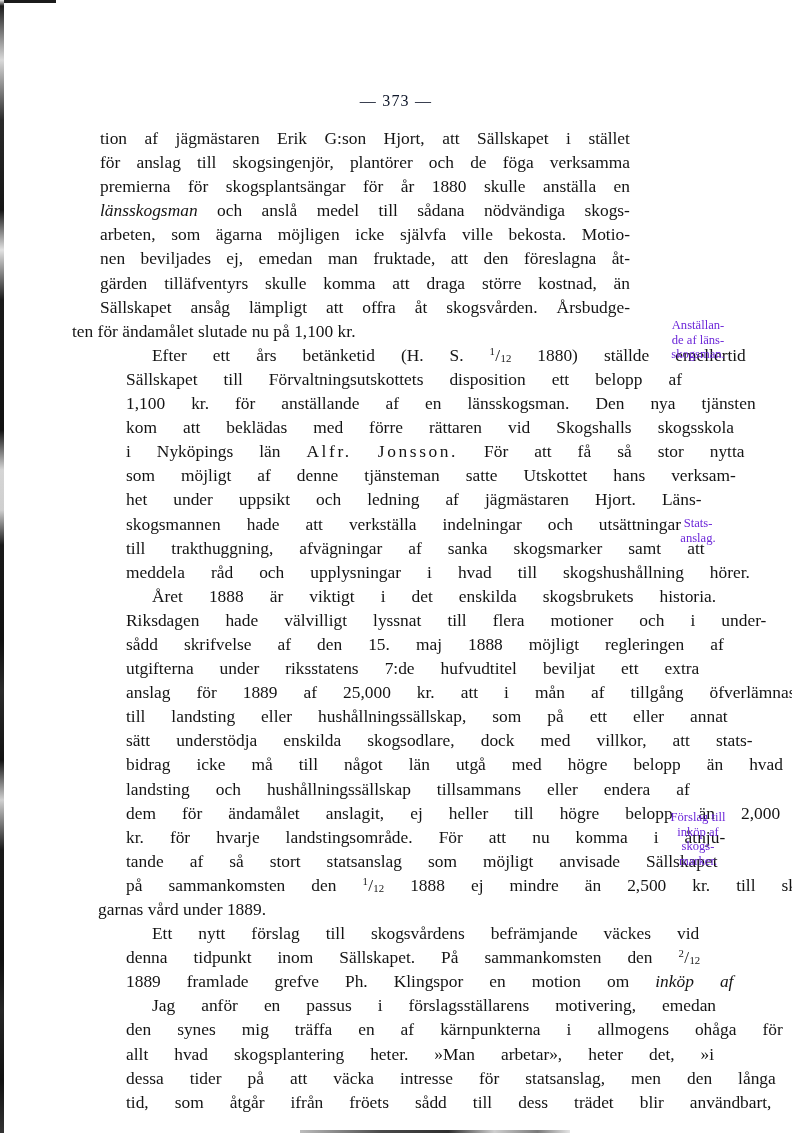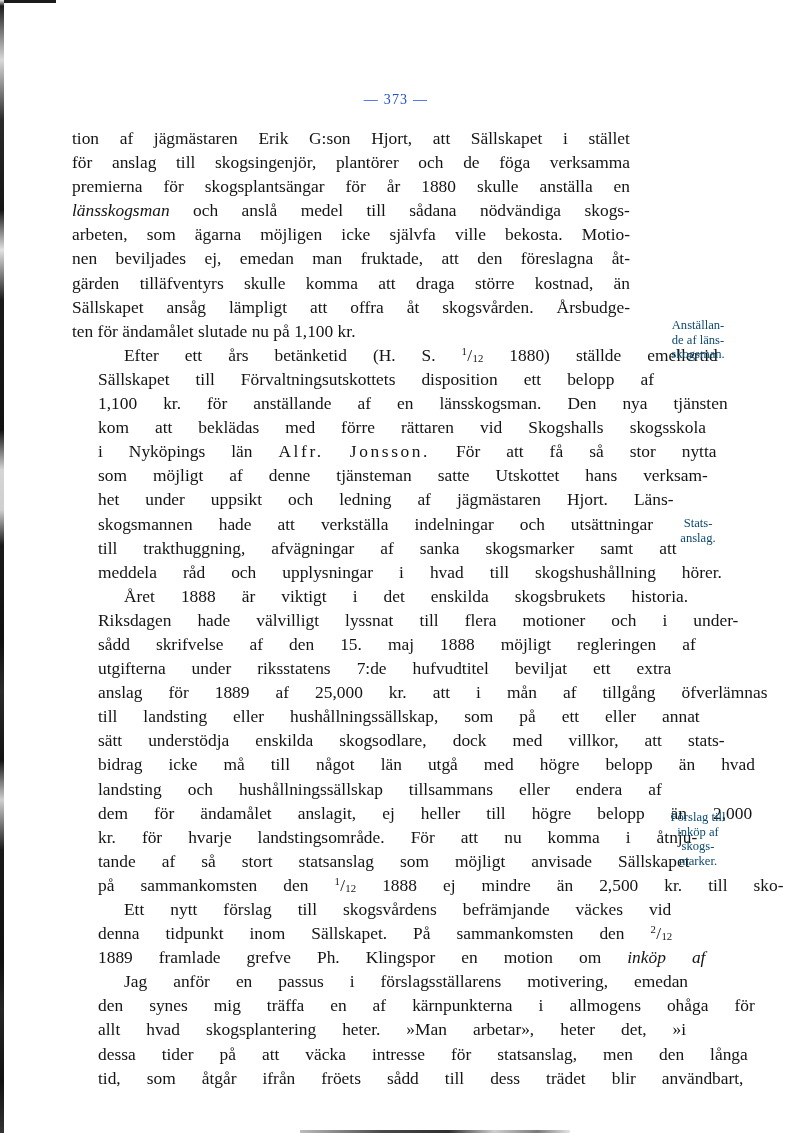--- a/index.html
+++ b/index.html
@@ -64,23 +64,23 @@
     background: linear-gradient(to right, #bdbdbd 0%, #4a4a4a 30%, #2f2f2f 55%, #cfcfcf 72%, #7a7a7a 88%, #e5e5e5 100%);
   }
 
   
   .folio {
     position: absolute;
     left: 0;
     top: 92px;
     width: 792px;
     text-align: center;
-    font-size: 14px;
+    font-size: 16px;
     letter-spacing: 1.2px;
-    color: #1d4ed8;
+    color: #0f172a;
   }
 
   
   .textblock {
     position: absolute;
     left: 72px;
     top: 126px;
     width: 558px;
   }
   .para {
@@ -96,20 +96,21 @@
     text-indent: 26px;
   }
   .para .ln {
     display: block;
     white-space: nowrap;
   }
   
   .para .ln.j {
     display: flex;
     justify-content: space-between;
+    margin-left: 28px;
   }
   .para .ln.j > span { white-space: pre; }
   .para .ln.last { display: block; }
 
   em, .ital { font-style: italic; }
   .spaced { letter-spacing: 2.6px; }
 
   .frac {
     display: inline-block;
     font-size: 17.4px;
@@ -128,21 +129,21 @@
   .frac .sl { padding: 0 0.02em; }
 
   
   .sidenote {
     position: absolute;
     left: 644px;
     width: 108px;
     font-size: 12.6px;
     line-height: 14.6px;
     text-align: center;
-    color: #0c4a6e;
+    color: #6d28d9;
     font-family: "Liberation Serif", "DejaVu Serif", serif;
   }
   .sidenote .l { display: block; white-space: nowrap; }
   .sidenote.n1 { top: 318px; }
   .sidenote.n2 { top: 516px; }
   .sidenote.n3 { top: 810px; }
 </style>
 </head>
 <body>
 
@@ -508,20 +509,21 @@
           <span class="frac"><sup>1</sup><span class="sl">/</span><sub>12</sub></span>
           <span>1888</span>
           <span>ej</span>
           <span>mindre</span>
           <span>än</span>
           <span>2,500</span>
           <span>kr.</span>
           <span>till</span>
           <span>sko-</span>
         </span>
+      <span class="ln last">garnas vård under 1889.</span>
     </p>
 
     <p class="para indent">
       <span class="ln j">
           <span style="padding-left:26px">Ett</span>
           <span>nytt</span>
           <span>förslag</span>
           <span>till</span>
           <span>skogsvårdens</span>
           <span>befrämjande</span>

